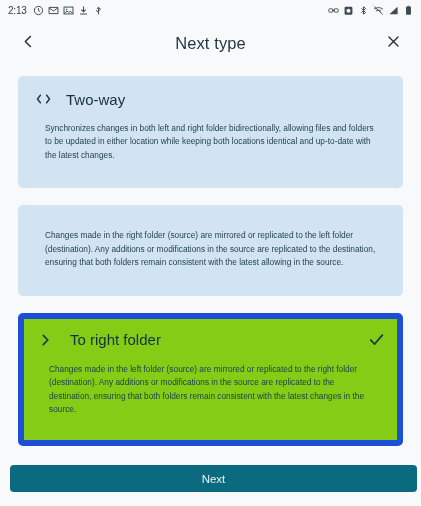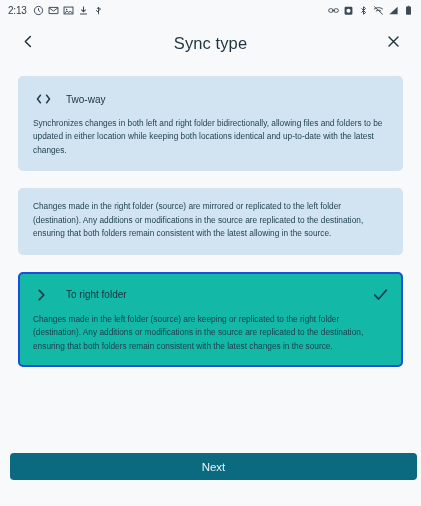--- a/index.html
+++ b/index.html
@@ -83,68 +83,68 @@
   .option-card {
     background: #d2e4f1;
     border-radius: 5px;
     padding: 10px 12px 12px 12px;
     box-sizing: border-box;
     margin-bottom: 17px;
     border: 2px solid transparent;
     cursor: pointer;
   }
   .option-card.selected {
-    background: #14b8a6;
-    border: 2px solid #1d4ed8;
+    background: #84cc16;
+    border: 6px solid #1d4ed8;
   }
   .card-head {
     display: flex;
     align-items: center;
     min-height: 22px;
     margin-bottom: 7px;
   }
   .card-icon {
     width: 22px;
     display: flex;
     align-items: center;
     justify-content: flex-start;
     color: #1d3b49;
     flex: 0 0 auto;
     margin-left: 2px;
   }
   .card-icon svg { display: block; }
   .card-title {
-    font-size: 10px;
+    font-size: 15px;
     color: #16313e;
     margin-left: 10px;
     flex: 1 1 auto;
   }
   .check-icon {
     width: 18px;
     height: 18px;
     display: flex;
     align-items: center;
     justify-content: center;
     color: #11434f;
     flex: 0 0 auto;
   }
   .card-desc {
     font-size: 8.3px;
     line-height: 1.62;
     color: #1b3d4c;
-    margin: 0;
+    margin: 12px;
     padding: 0 1px;
   }
 
   
   .footer {
     position: absolute;
     left: 0;
     right: 0;
-    bottom: 12px;
+    bottom: 0;
     padding: 0 4px 14px 10px;
     box-sizing: border-box;
     background: #f7f9fb;
   }
   .next-button {
     width: 100%;
     height: 27px;
     background: #0b6a80;
     color: #e8f3f6;
     border: none;
@@ -234,21 +234,21 @@
 </div>
 
 <div class="app-bar">
   <div class="iconbtn">
     <span>
       <svg viewBox="0 0 16 16" width="15" height="15" fill="none" stroke="currentColor" stroke-width="1.6" stroke-linecap="round" stroke-linejoin="round">
         <path d="M10 2.6L4.6 8 10 13.4"></path>
       </svg>
     </span>
   </div>
-  <div class="app-title">Sync type</div>
+  <div class="app-title">Next type</div>
   <div class="iconbtn">
     <span>
       <svg viewBox="0 0 16 16" width="15" height="15" fill="none" stroke="currentColor" stroke-width="1.5" stroke-linecap="round">
         <path d="M3.2 3.2l9.6 9.6M12.8 3.2l-9.6 9.6"></path>
       </svg>
     </span>
   </div>
 </div>
 
 <div class="content">
@@ -277,20 +277,20 @@
           <path d="M6 2.8L11.2 8 6 13.2"></path>
         </svg>
       </span>
       <span class="card-title">To right folder</span>
       <span class="check-icon">
         <svg viewBox="0 0 18 18" width="17" height="17" fill="none" stroke="currentColor" stroke-width="1.9" stroke-linecap="round" stroke-linejoin="round">
           <path d="M3 9.6l4 4.2L15.2 4.4"></path>
         </svg>
       </span>
     </div>
-    <p class="card-desc">Changes made in the left folder (source) are keeping or replicated to the right folder (destination). Any additions or modifications in the source are replicated to the destination, ensuring that both folders remain consistent with the latest changes in the source.</p>
+    <p class="card-desc">Changes made in the left folder (source) are mirrored or replicated to the right folder (destination). Any additions or modifications in the source are replicated to the destination, ensuring that both folders remain consistent with the latest changes in the source.</p>
   </div>
 
 </div>
 
 <div class="footer">
   <button class="next-button">Next</button>
 </div>
 
 </body></html>

